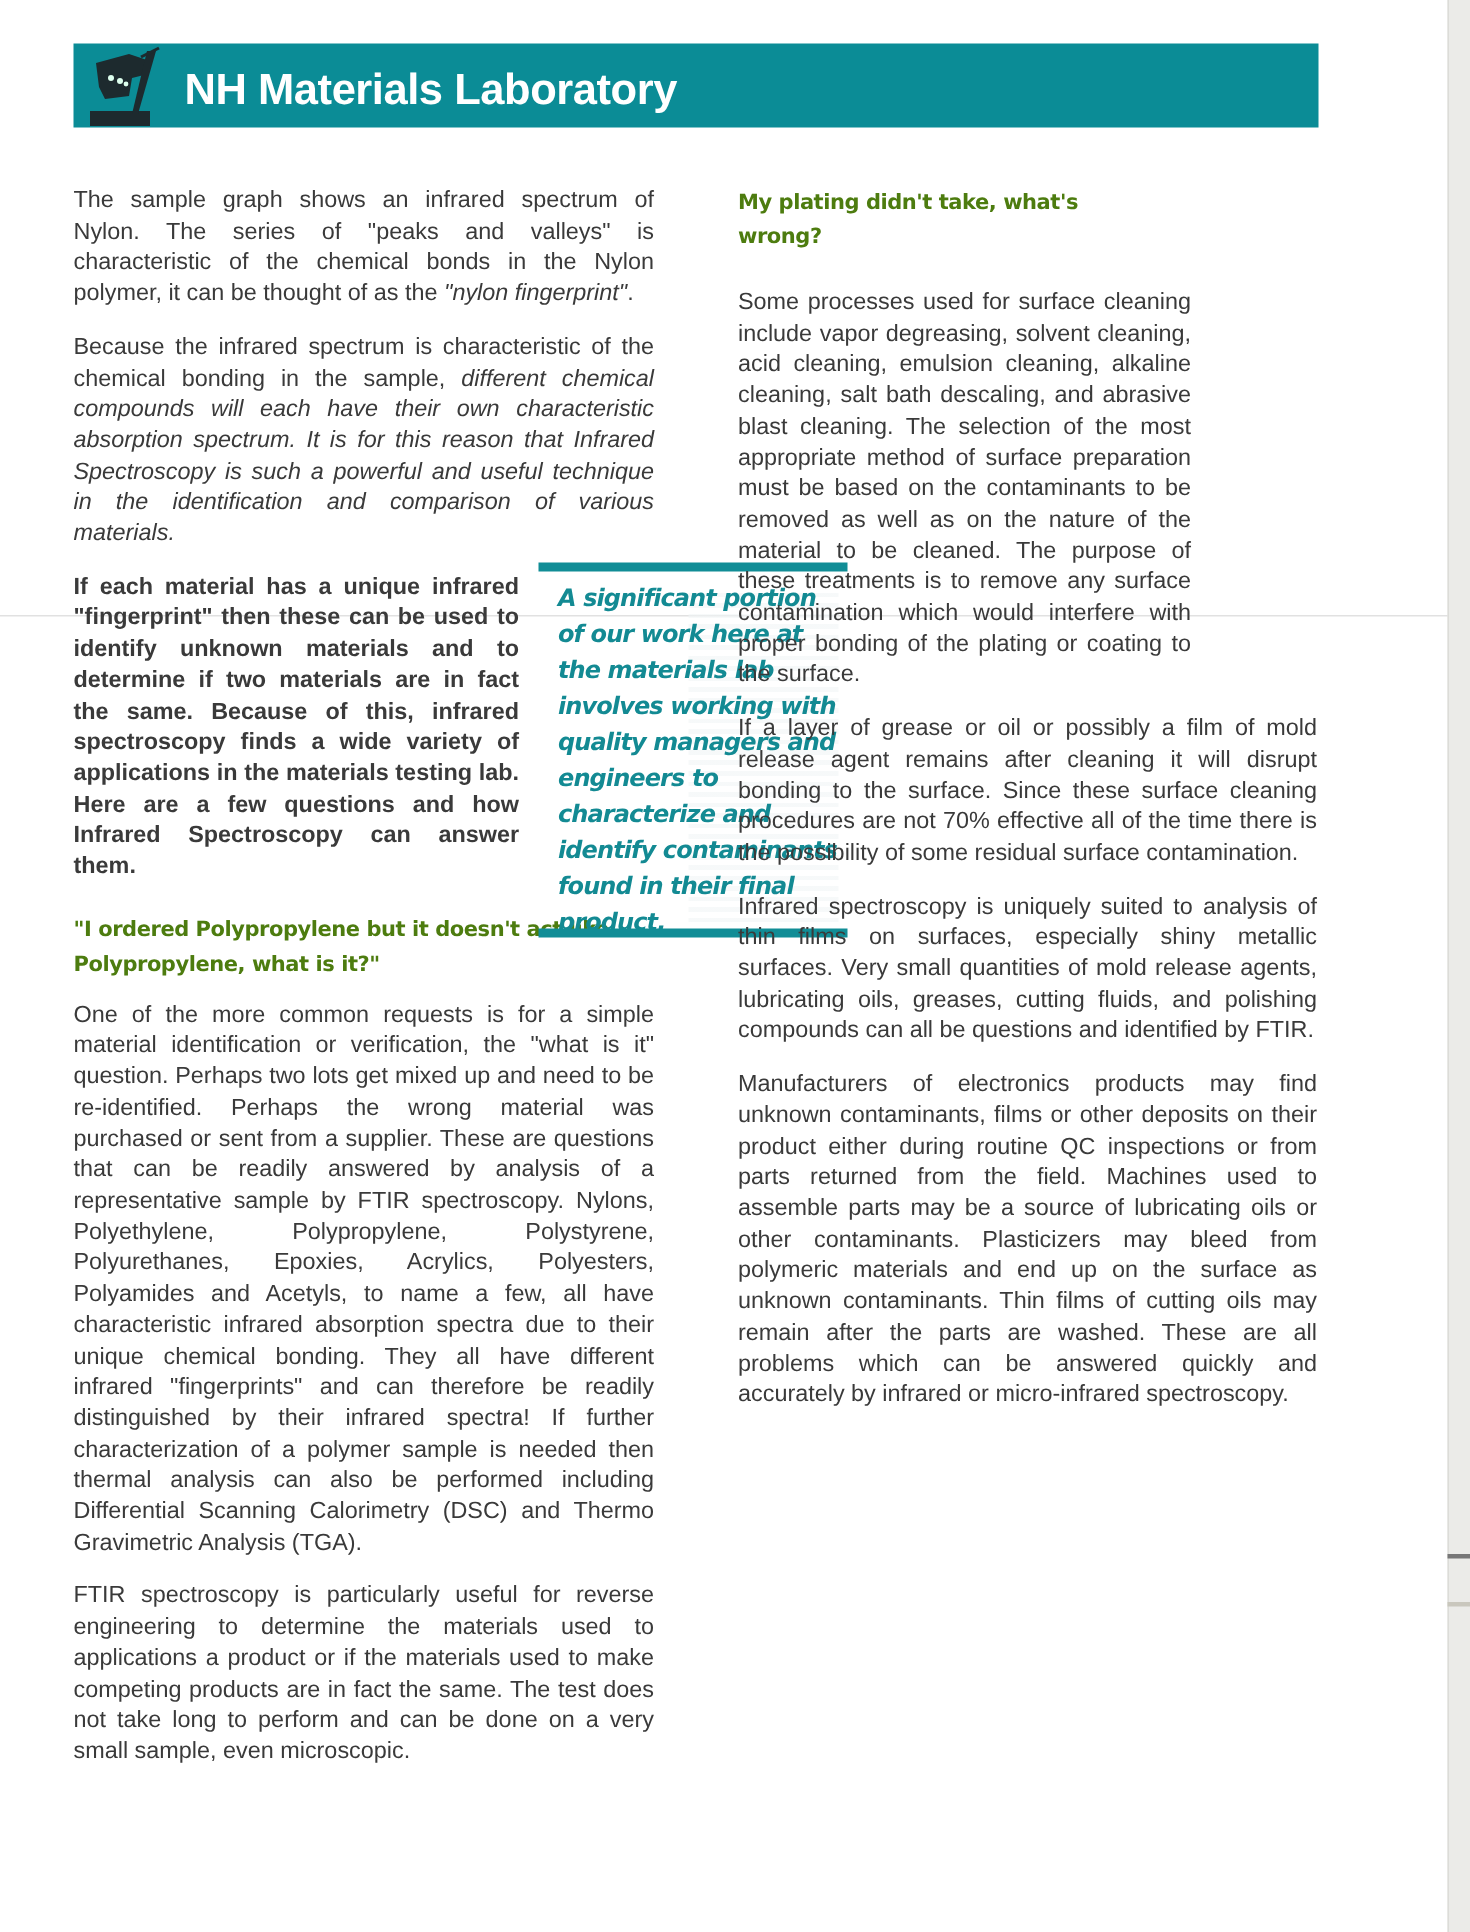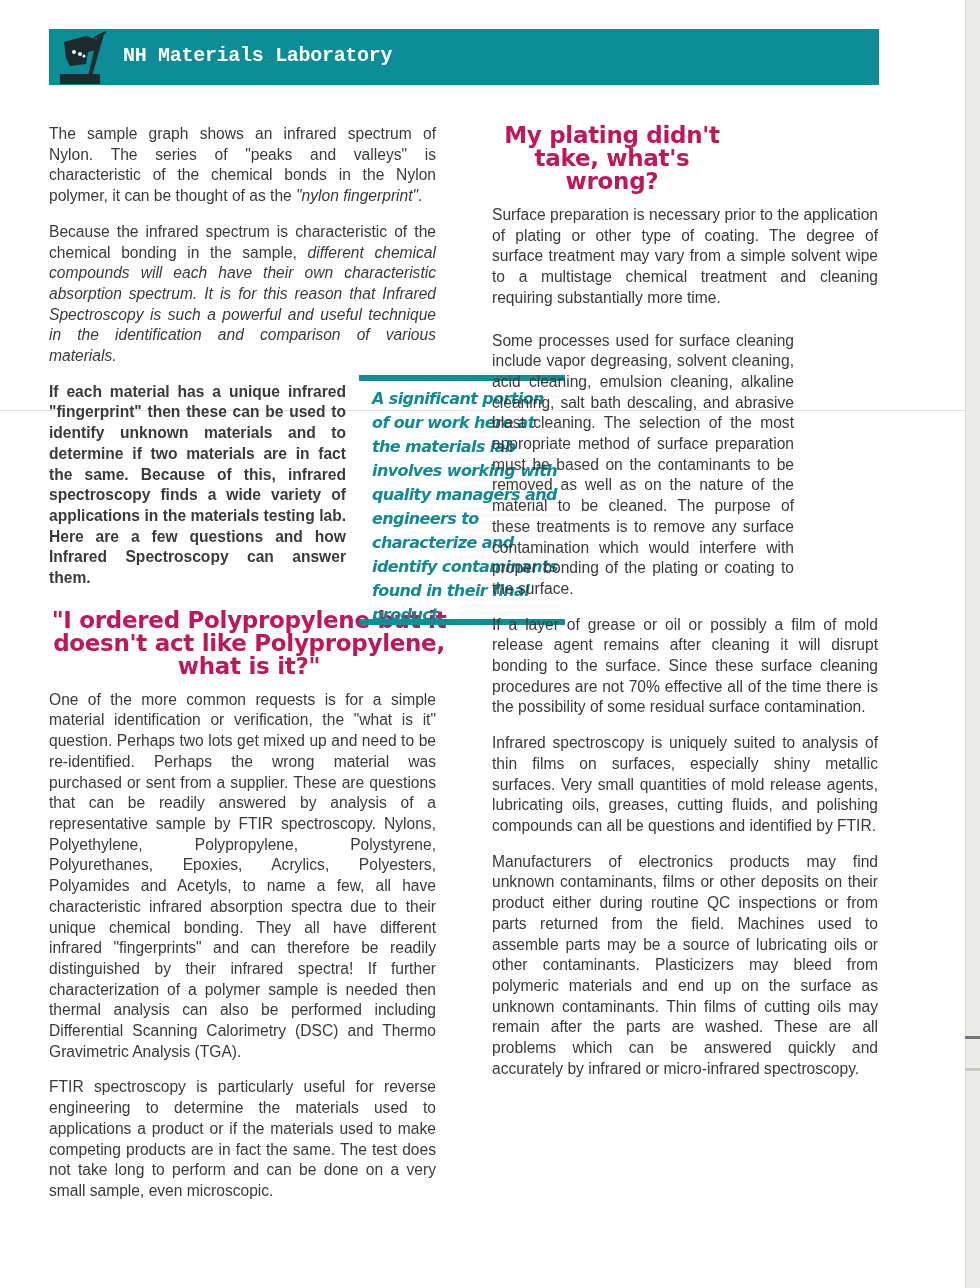--- a/index.html
+++ b/index.html
@@ -20,31 +20,31 @@
   .edge-mark { position:absolute; left:965px; width:15px; height:3px; background:#777; }
   .header-bar {
     position:absolute; left:49px; top:29px; width:830px; height:56px;
     background:#0b8c96;
   }
   .logo {
     position:absolute; left:58px; top:30px; width:52px; height:54px;
   }
   .header-title {
     position:absolute; left:123px; top:44px;
-    font-family:Liberation Mono, monospace; font-weight:bold;
-    font-size:20px; color:#ffffff; letter-spacing:-0.3px;
+    font-family:Liberation Sans, sans-serif; font-weight:bold;
+    font-size:29px; color:#ffffff; letter-spacing:-0.3px;
   }
   .col { position:absolute; font-size:15.6px; line-height:20.7px; text-align:justify; }
   .col p { margin:0 0 15px 0; }
   .col-left { left:49px; top:124px; width:387px; }
   .col-right { left:492px; top:124px; width:386px; }
   .heading {
     font-family:"DejaVu Sans", sans-serif; font-weight:bold;
-    color:#be185d; font-size:23px; line-height:23px; letter-spacing:-0.3px;
-    text-align:center; margin:0 0 12px 0;
+    color:#4d7c0f; font-size:14px; line-height:23px; letter-spacing:-0.3px;
+    text-align:left; margin:0 0 12px 0;
   }
   em { font-style:italic; }
   .narrow { width:297px;font-weight:bold; }
   .indent-block { margin-left:84px; }
   .pullquote {
     position:absolute; left:359px; top:330px; width:206px; height:250px;margin-top:45px;
   }
   .pq-rule { position:absolute; left:0; width:206px; height:6px; background:#118d96; }
   .pq-text {
     position:absolute; left:13px; top:12px; width:190px;
@@ -90,18 +90,17 @@
 
 <div class="pullquote">
   <div class="pq-bg"></div>
   <div class="pq-rule" style="top:0;"></div>
   <div class="pq-text">A significant portion of our work here at the materials lab involves working with quality managers and engineers to characterize and identify contaminants found in their final product.</div>
   <div class="pq-rule" style="top:244px;"></div>
 </div>
 
 <div class="col col-right">
   <div class="heading" style="width:240px;">My plating didn't take, what's wrong?</div>
-  <p>Surface preparation is necessary prior to the application of plating or other type of coating. The degree of surface treatment may vary from a simple solvent wipe to a multistage chemical treatment and cleaning requiring substantially more time.</p>
   <p class="indent-block" style="width:302px;margin-top:22px;">Some processes used for surface cleaning include vapor degreasing, solvent cleaning, acid cleaning, emulsion cleaning, alkaline cleaning, salt bath descaling, and abrasive blast cleaning. The selection of the most appropriate method of surface preparation must be based on the contaminants to be removed as well as on the nature of the material to be cleaned. The purpose of these treatments is to remove any surface contamination which would interfere with proper bonding of the plating or coating to the surface.</p>
   <p>If a layer of grease or oil or possibly a film of mold release agent remains after cleaning it will disrupt bonding to the surface. Since these surface cleaning procedures are not 70% effective all of the time there is the possibility of some residual surface contamination.</p>
   <p>Infrared spectroscopy is uniquely suited to analysis of thin films on surfaces, especially shiny metallic surfaces. Very small quantities of mold release agents, lubricating oils, greases, cutting fluids, and polishing compounds can all be questions and identified by FTIR.</p>
   <p>Manufacturers of electronics products may find unknown contaminants, films or other deposits on their product either during routine QC inspections or from parts returned from the field. Machines used to assemble parts may be a source of lubricating oils or other contaminants. Plasticizers may bleed from polymeric materials and end up on the surface as unknown contaminants. Thin films of cutting oils may remain after the parts are washed. These are all problems which can be answered quickly and accurately by infrared or micro-infrared spectroscopy.</p>
 </div>
 
 </body></html>

